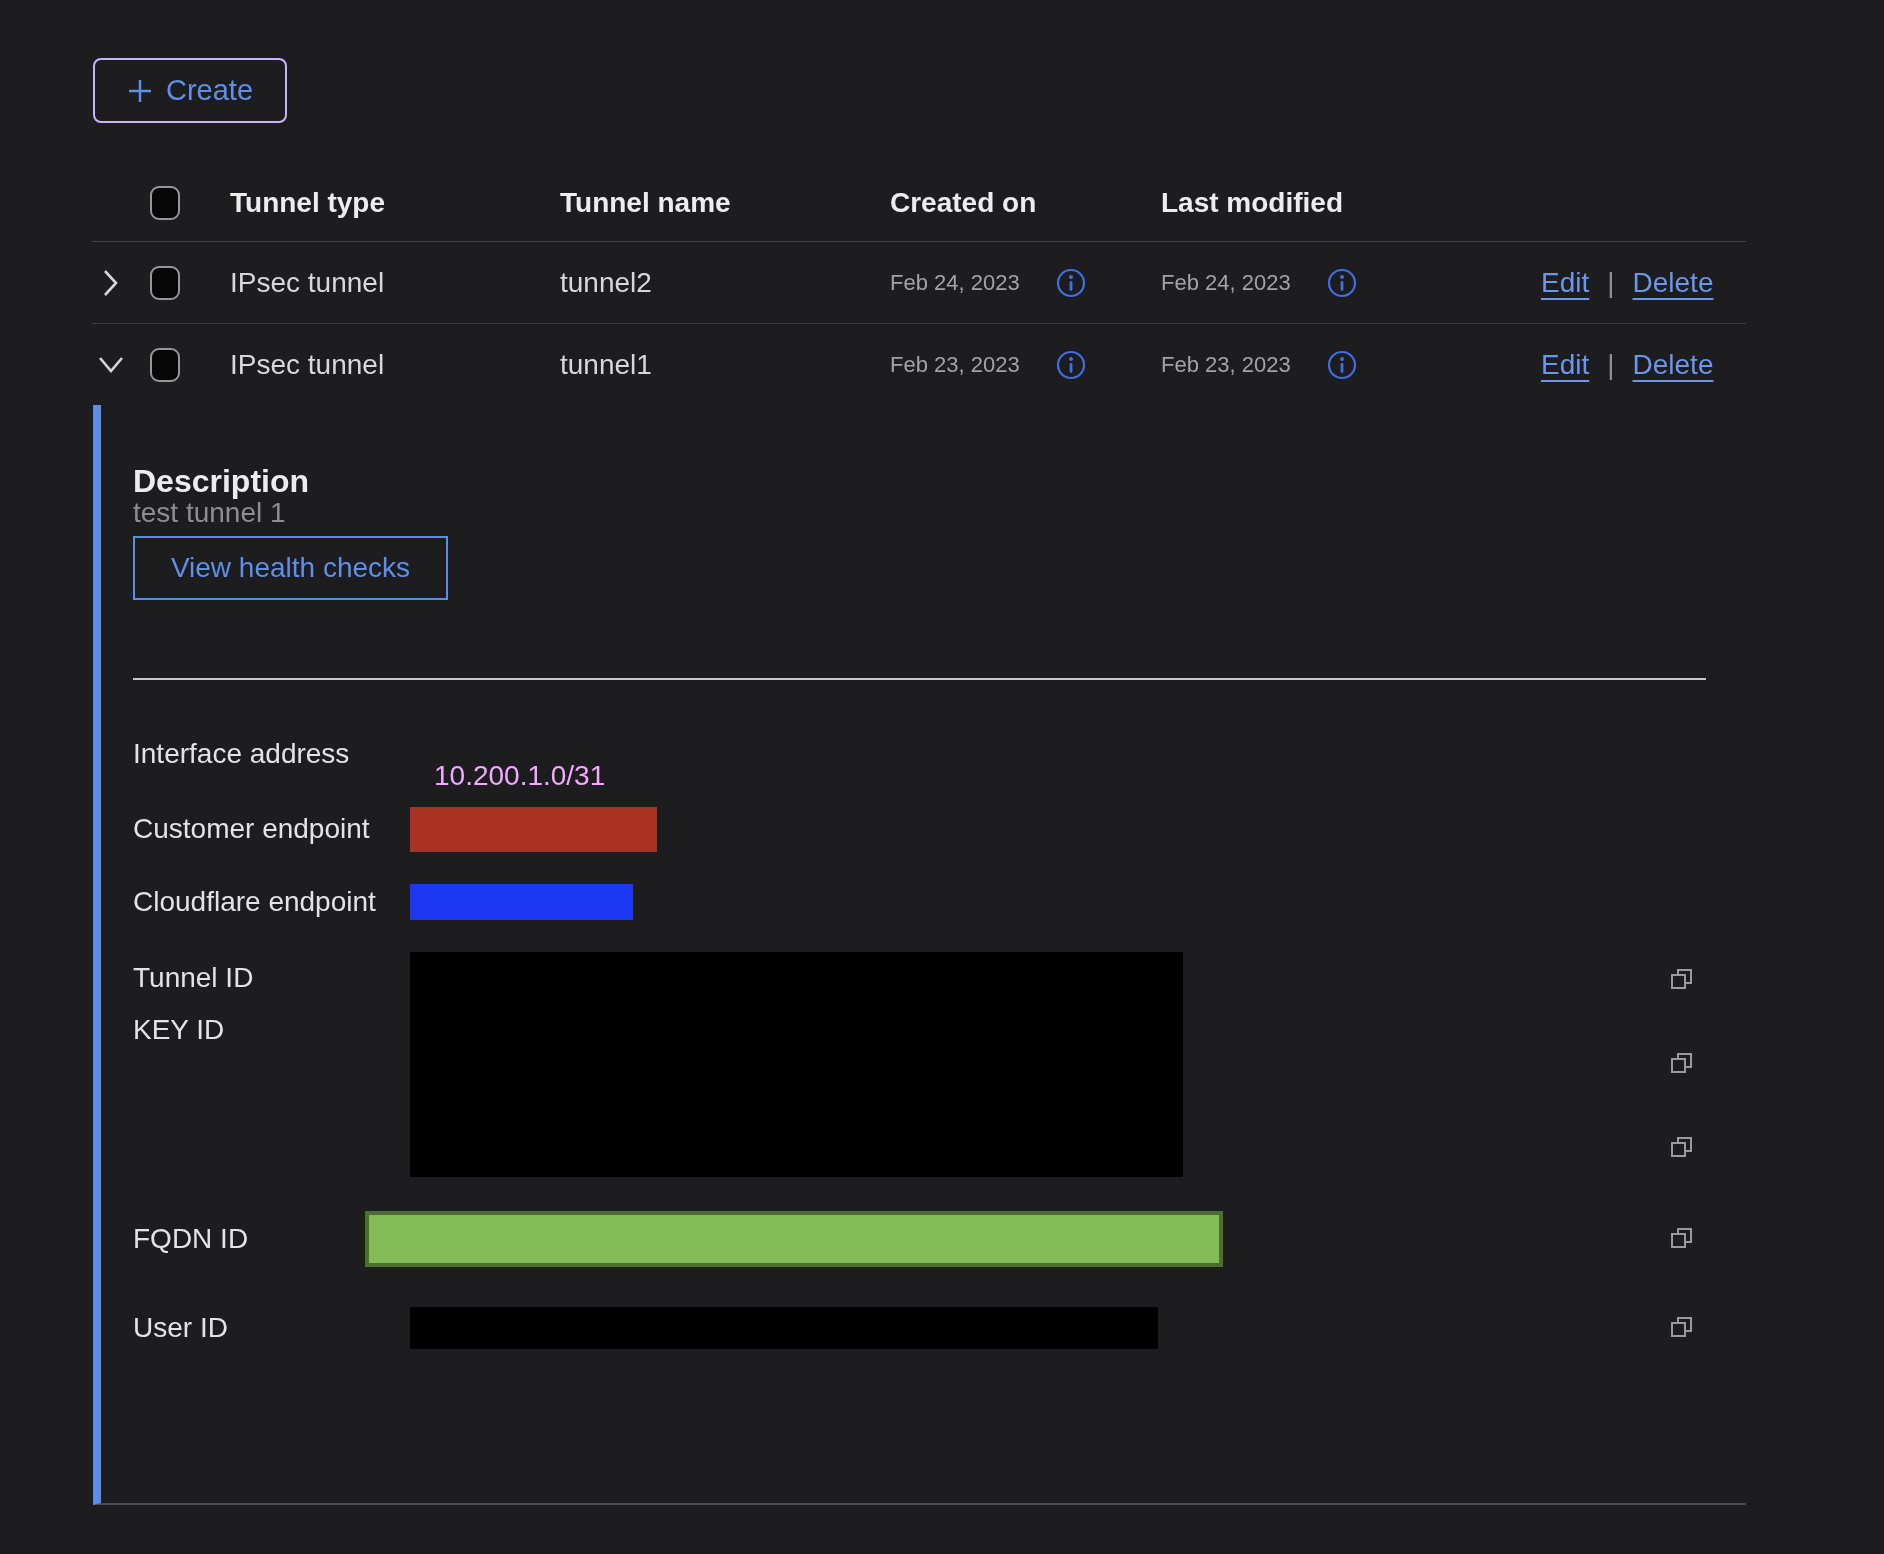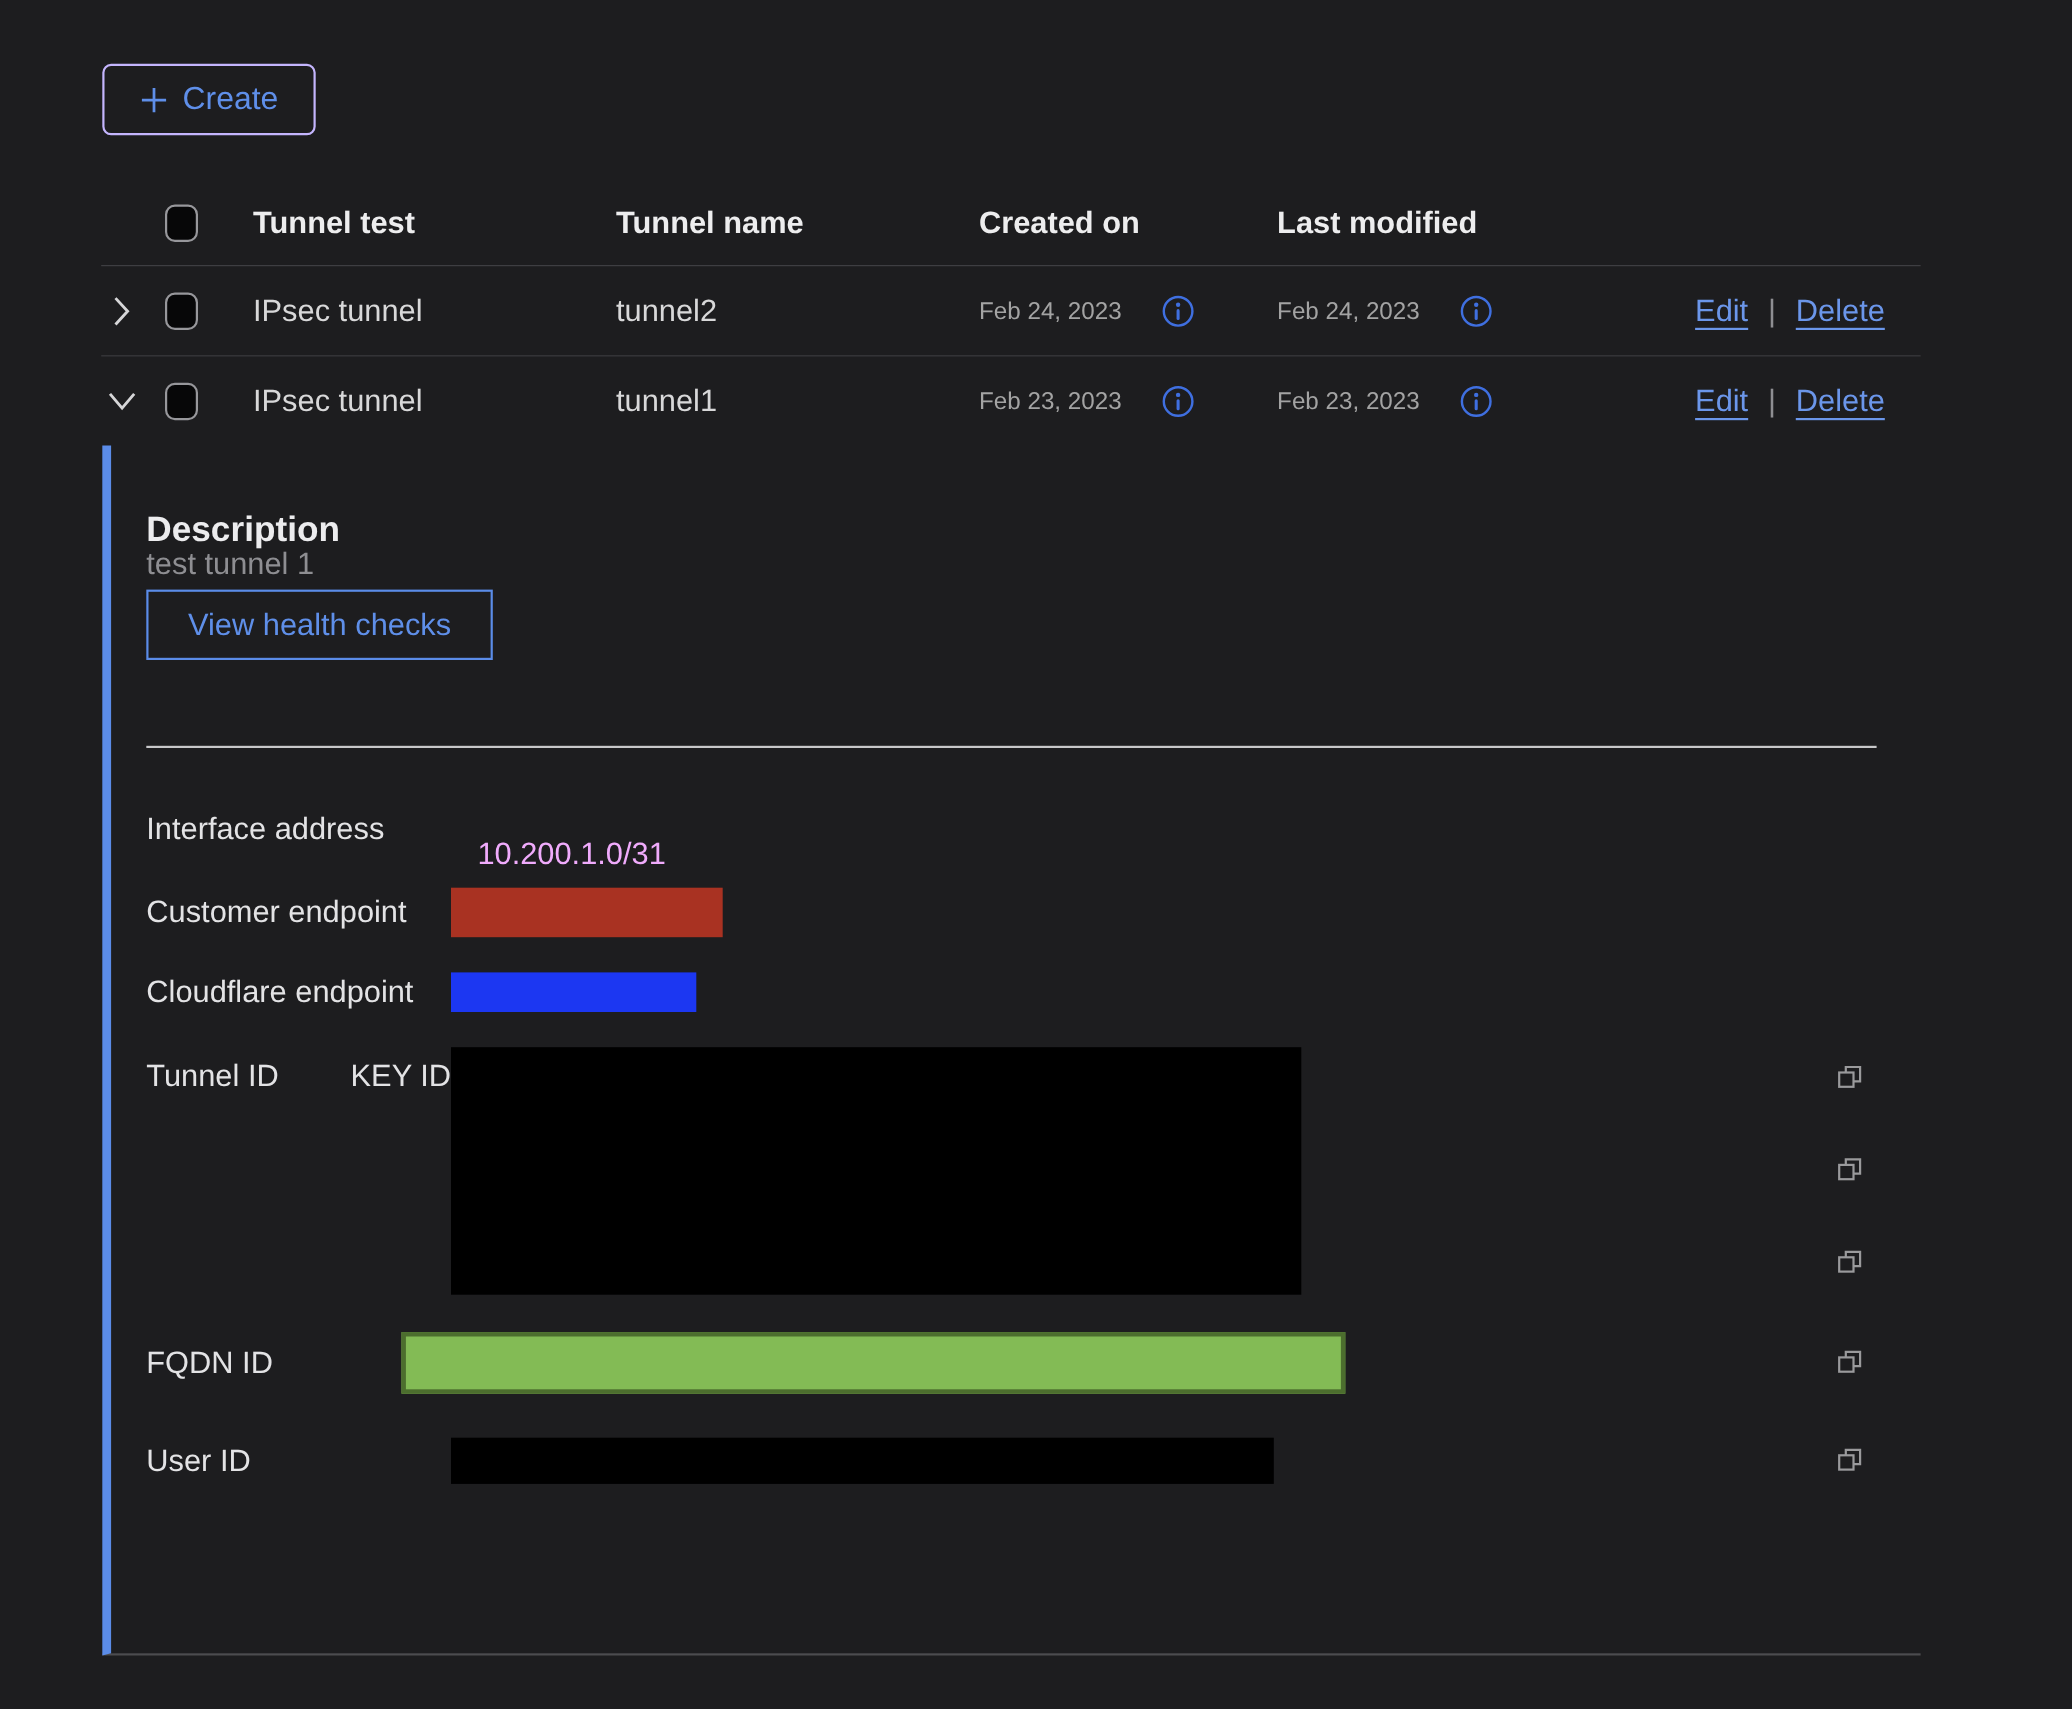--- a/index.html
+++ b/index.html
@@ -76,21 +76,21 @@
 
   .r-interface { margin-top:44px; height:60px; }
   .r-customer  { margin-top:15px; height:60px; }
   .r-cloudflare{ margin-top:13px; height:60px; }
 
   .redact { flex:none; }
   .redact-customer  { width:247px; height:45px; }
   .redact-cloudflare{ width:223px; height:36px; }
 
   .ids-block { margin-top:20px; height:225px; display:flex; align-items:stretch; }
-  .ids-labels { width:277px; flex:none; display:flex; flex-direction:row; justify-content:space-between; }
+  .ids-labels { width:277px; flex:none; display:flex; flex-direction:column; }
   .ids-labels .d-label { width:auto; height:52px; display:flex; align-items:center; }
   .ids-redact { width:773px; height:225px; flex:none; }
   .ids-copy-col { margin-left:auto; margin-right:50px; display:flex; flex-direction:column;
                   justify-content:space-between; padding:13px 0 13px 0; }
 
   .r-fqdn { margin-top:26px; height:72px; }
   .redact-fqdn { width:858px; height:56px; margin-left:-45px; border:4px solid #4c6e2e; }
   .r-user { margin-top:17px; height:72px; }
   .redact-user { width:748px; height:42px; }
 
@@ -109,21 +109,21 @@
     <span>Create</span>
   </button>
 
   <div class="tunnel-table">
 
     <div class="t-row t-header">
       <div class="cell c-exp"></div>
       <div class="cell c-check">
         <span class="checkbox"></span>
       </div>
-      <div class="cell c-type th">Tunnel test</div>
+      <div class="cell c-type th">Tunnel type</div>
       <div class="cell c-name th">Tunnel name</div>
       <div class="cell c-created th">Created on</div>
       <div class="cell c-modified th">Last modified</div>
       <div class="cell c-actions"></div>
     </div>
 
     <div class="t-row">
       <div class="cell c-exp">
         <button class="copy-btn-plain">
           <svg class="chev" width="16" height="28" viewBox="0 0 16 28">

